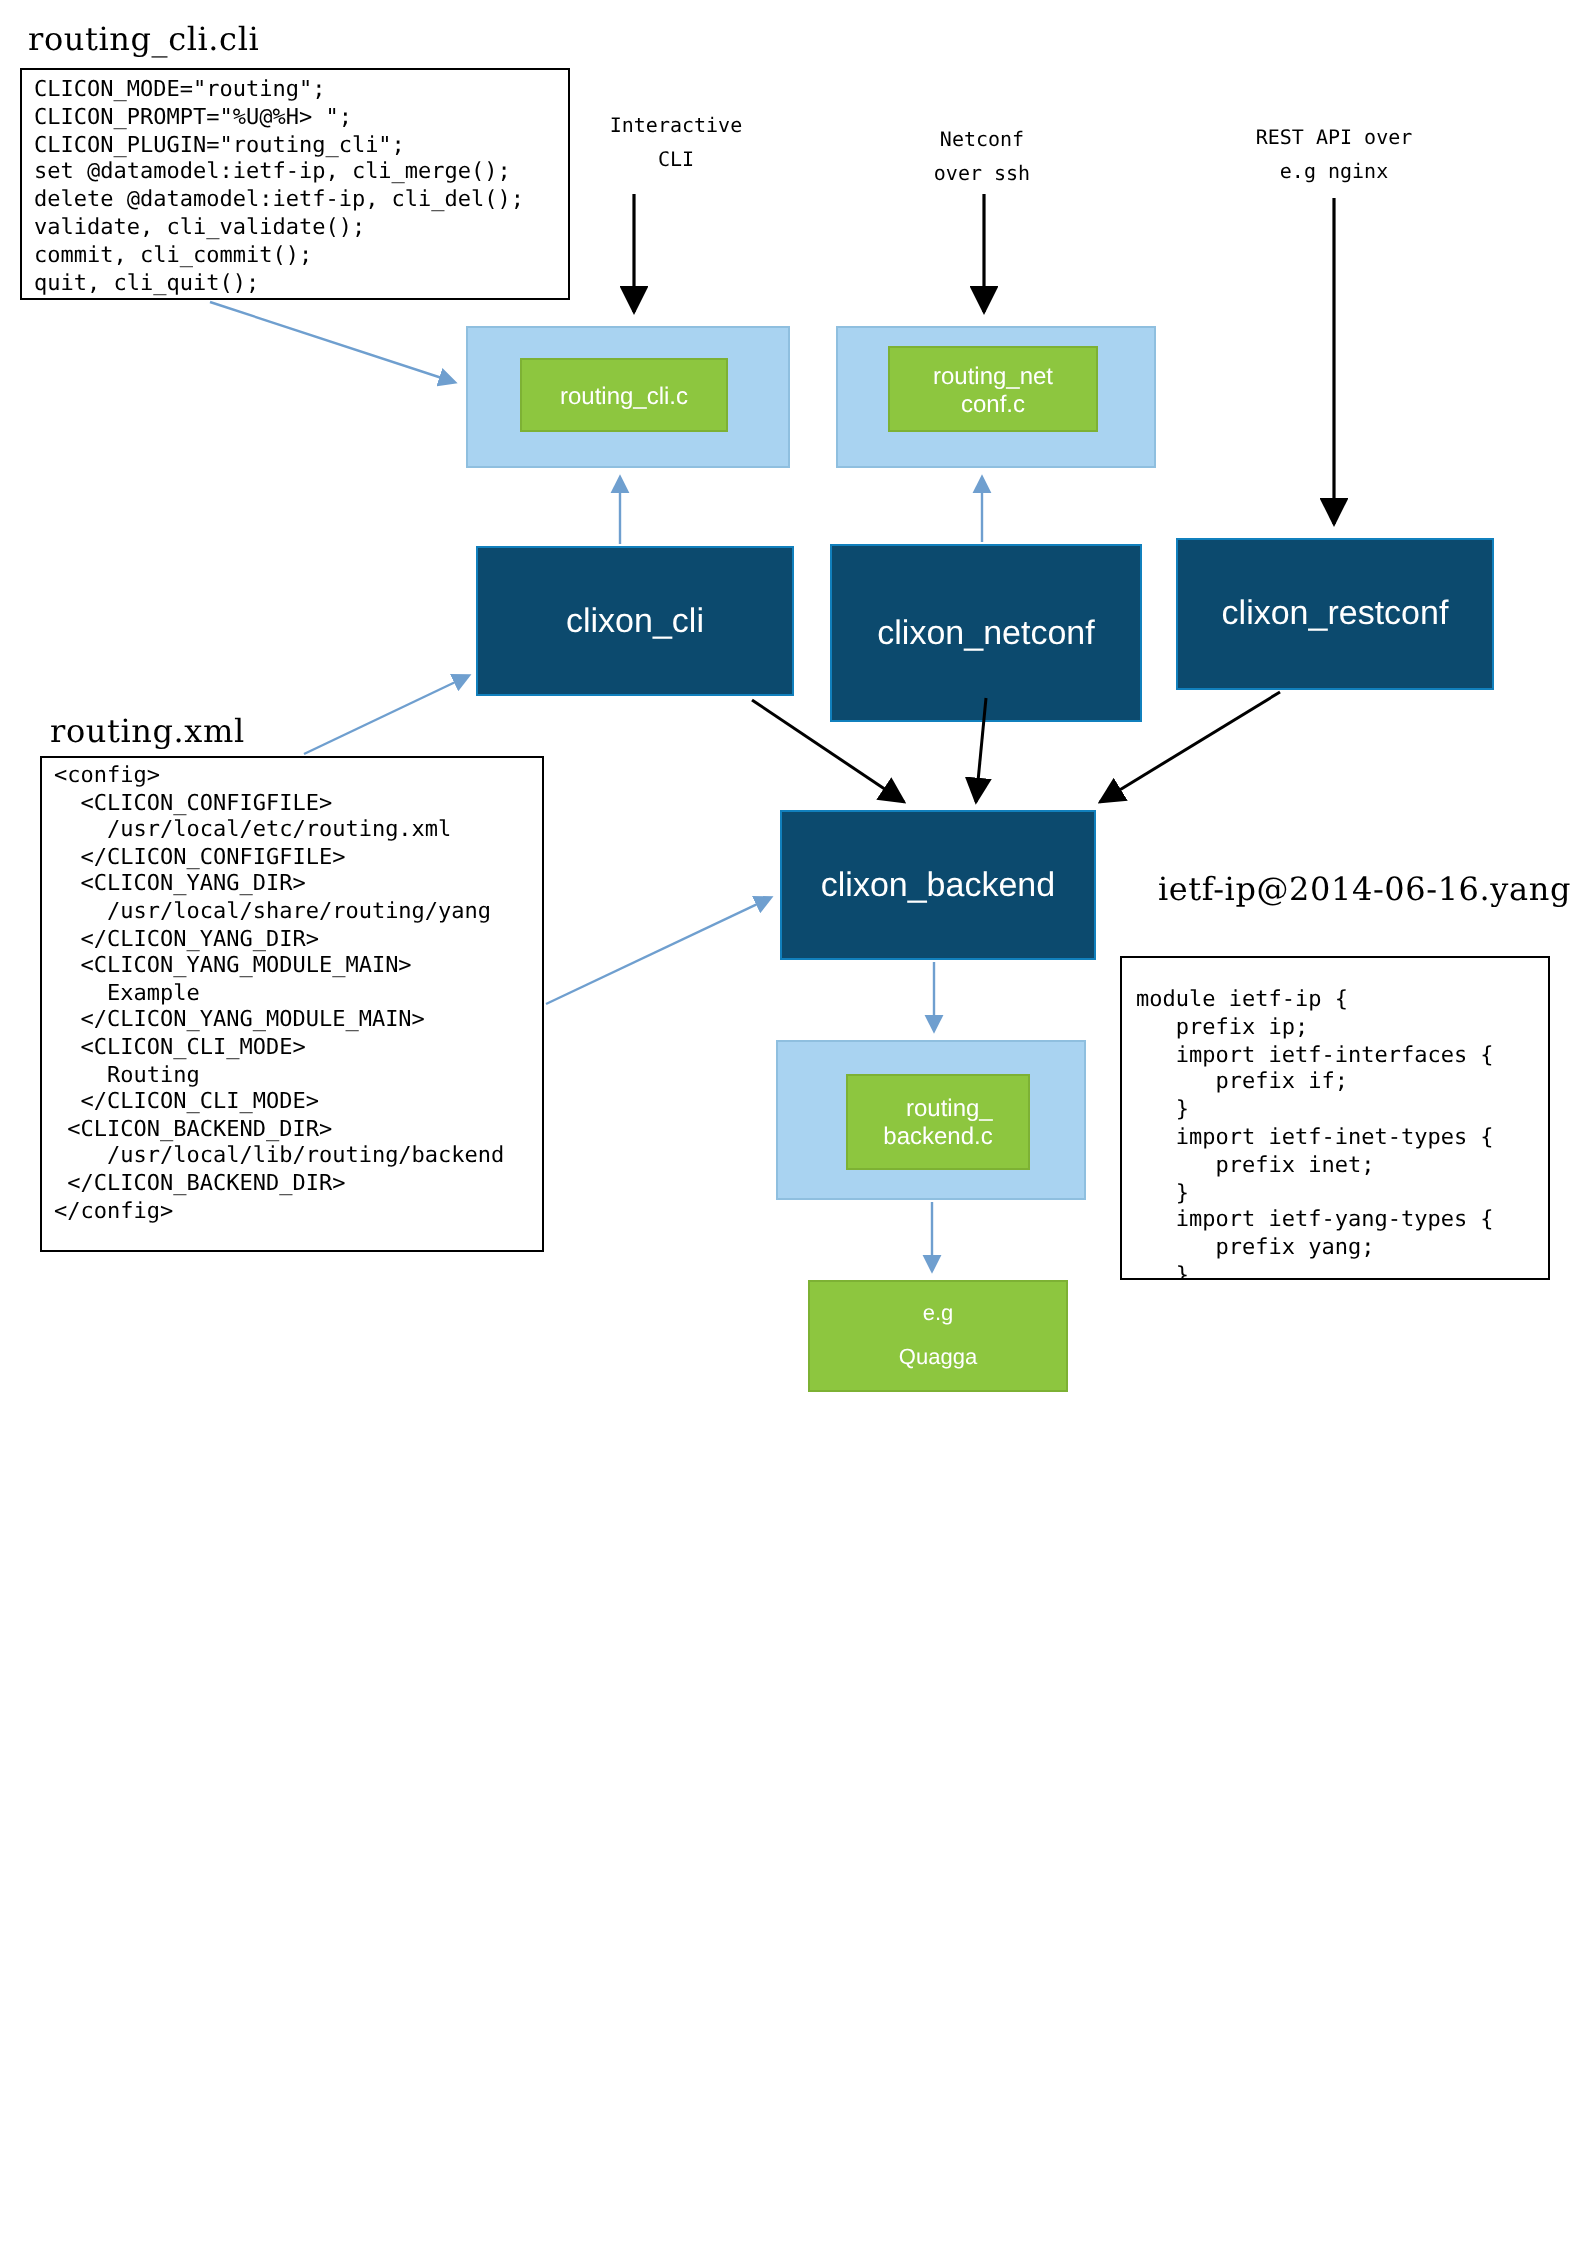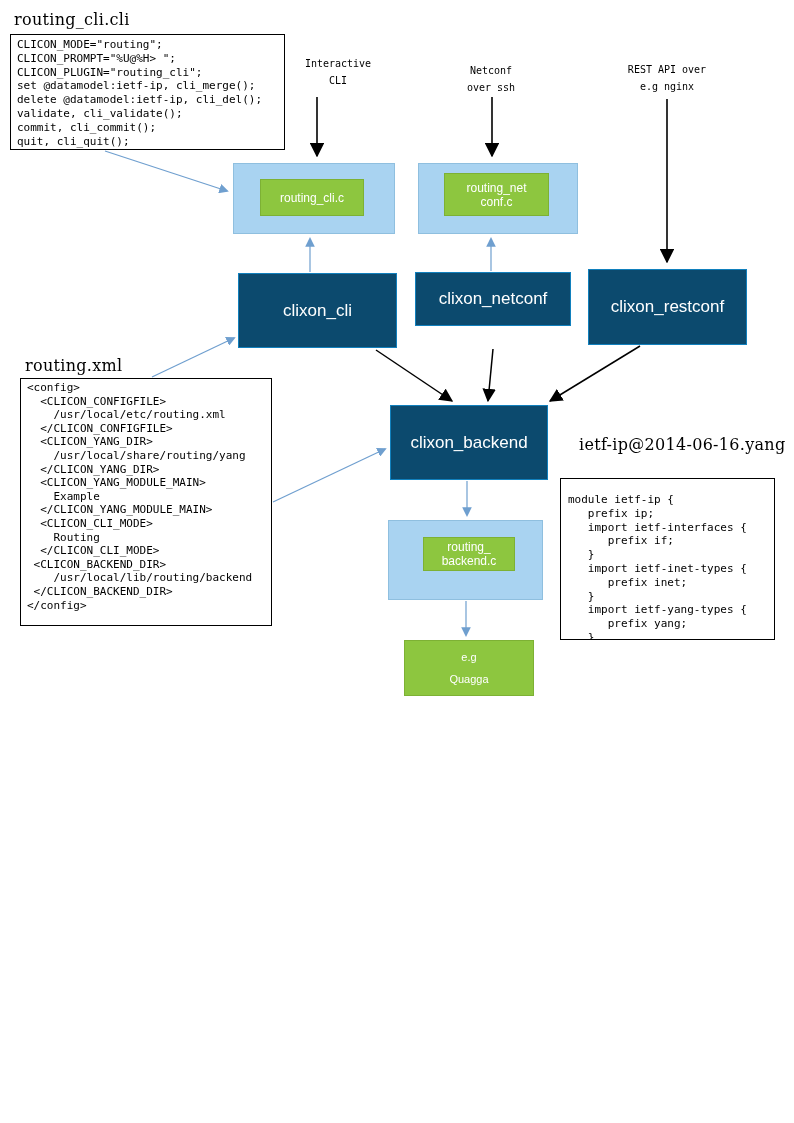--- a/index.html
+++ b/index.html
@@ -125,21 +125,21 @@
     <div class="green-inner" style="left:25px; top:9px; width:105px; height:43px;">
       <span>routing_net
 conf.c</span>
     </div>
   </div>
 
   <div class="node node-blue" style="left:238px; top:273px; width:159px; height:75px;">
     <span>clixon_cli</span>
   </div>
 
-  <div class="node node-blue" style="left:415px; top:272px; width:156px; height:54px;">
+  <div class="node node-blue" style="left:415px; top:272px; width:156px; height:89px;">
     <span>clixon_netconf</span>
   </div>
 
   <div class="node node-blue" style="left:588px; top:269px; width:159px; height:76px;">
     <span>clixon_restconf</span>
   </div>
 
   <div class="node node-blue" style="left:390px; top:405px; width:158px; height:75px;">
     <span>clixon_backend</span>
   </div>
@@ -170,21 +170,21 @@
       prefix if;
    }
    import ietf-inet-types {
       prefix inet;
    }
    import ietf-yang-types {
       prefix yang;
    }</pre>
 
   <div class="node node-lightblue" style="left:388px; top:520px; width:155px; height:80px;">
-    <div class="green-inner" style="left:34px; top:16px; width:92px; height:34px;">
+    <div class="green-inner" style="left:34px; top:16px; width:92px; height:48px;text-align:right;">
       <span>routing_
 backend.c</span>
     </div>
   </div>
 
   <div class="node node-green" style="left:404px; top:640px; width:130px; height:56px;">
     <span>e.g
 Quagga</span>
   </div>
 

